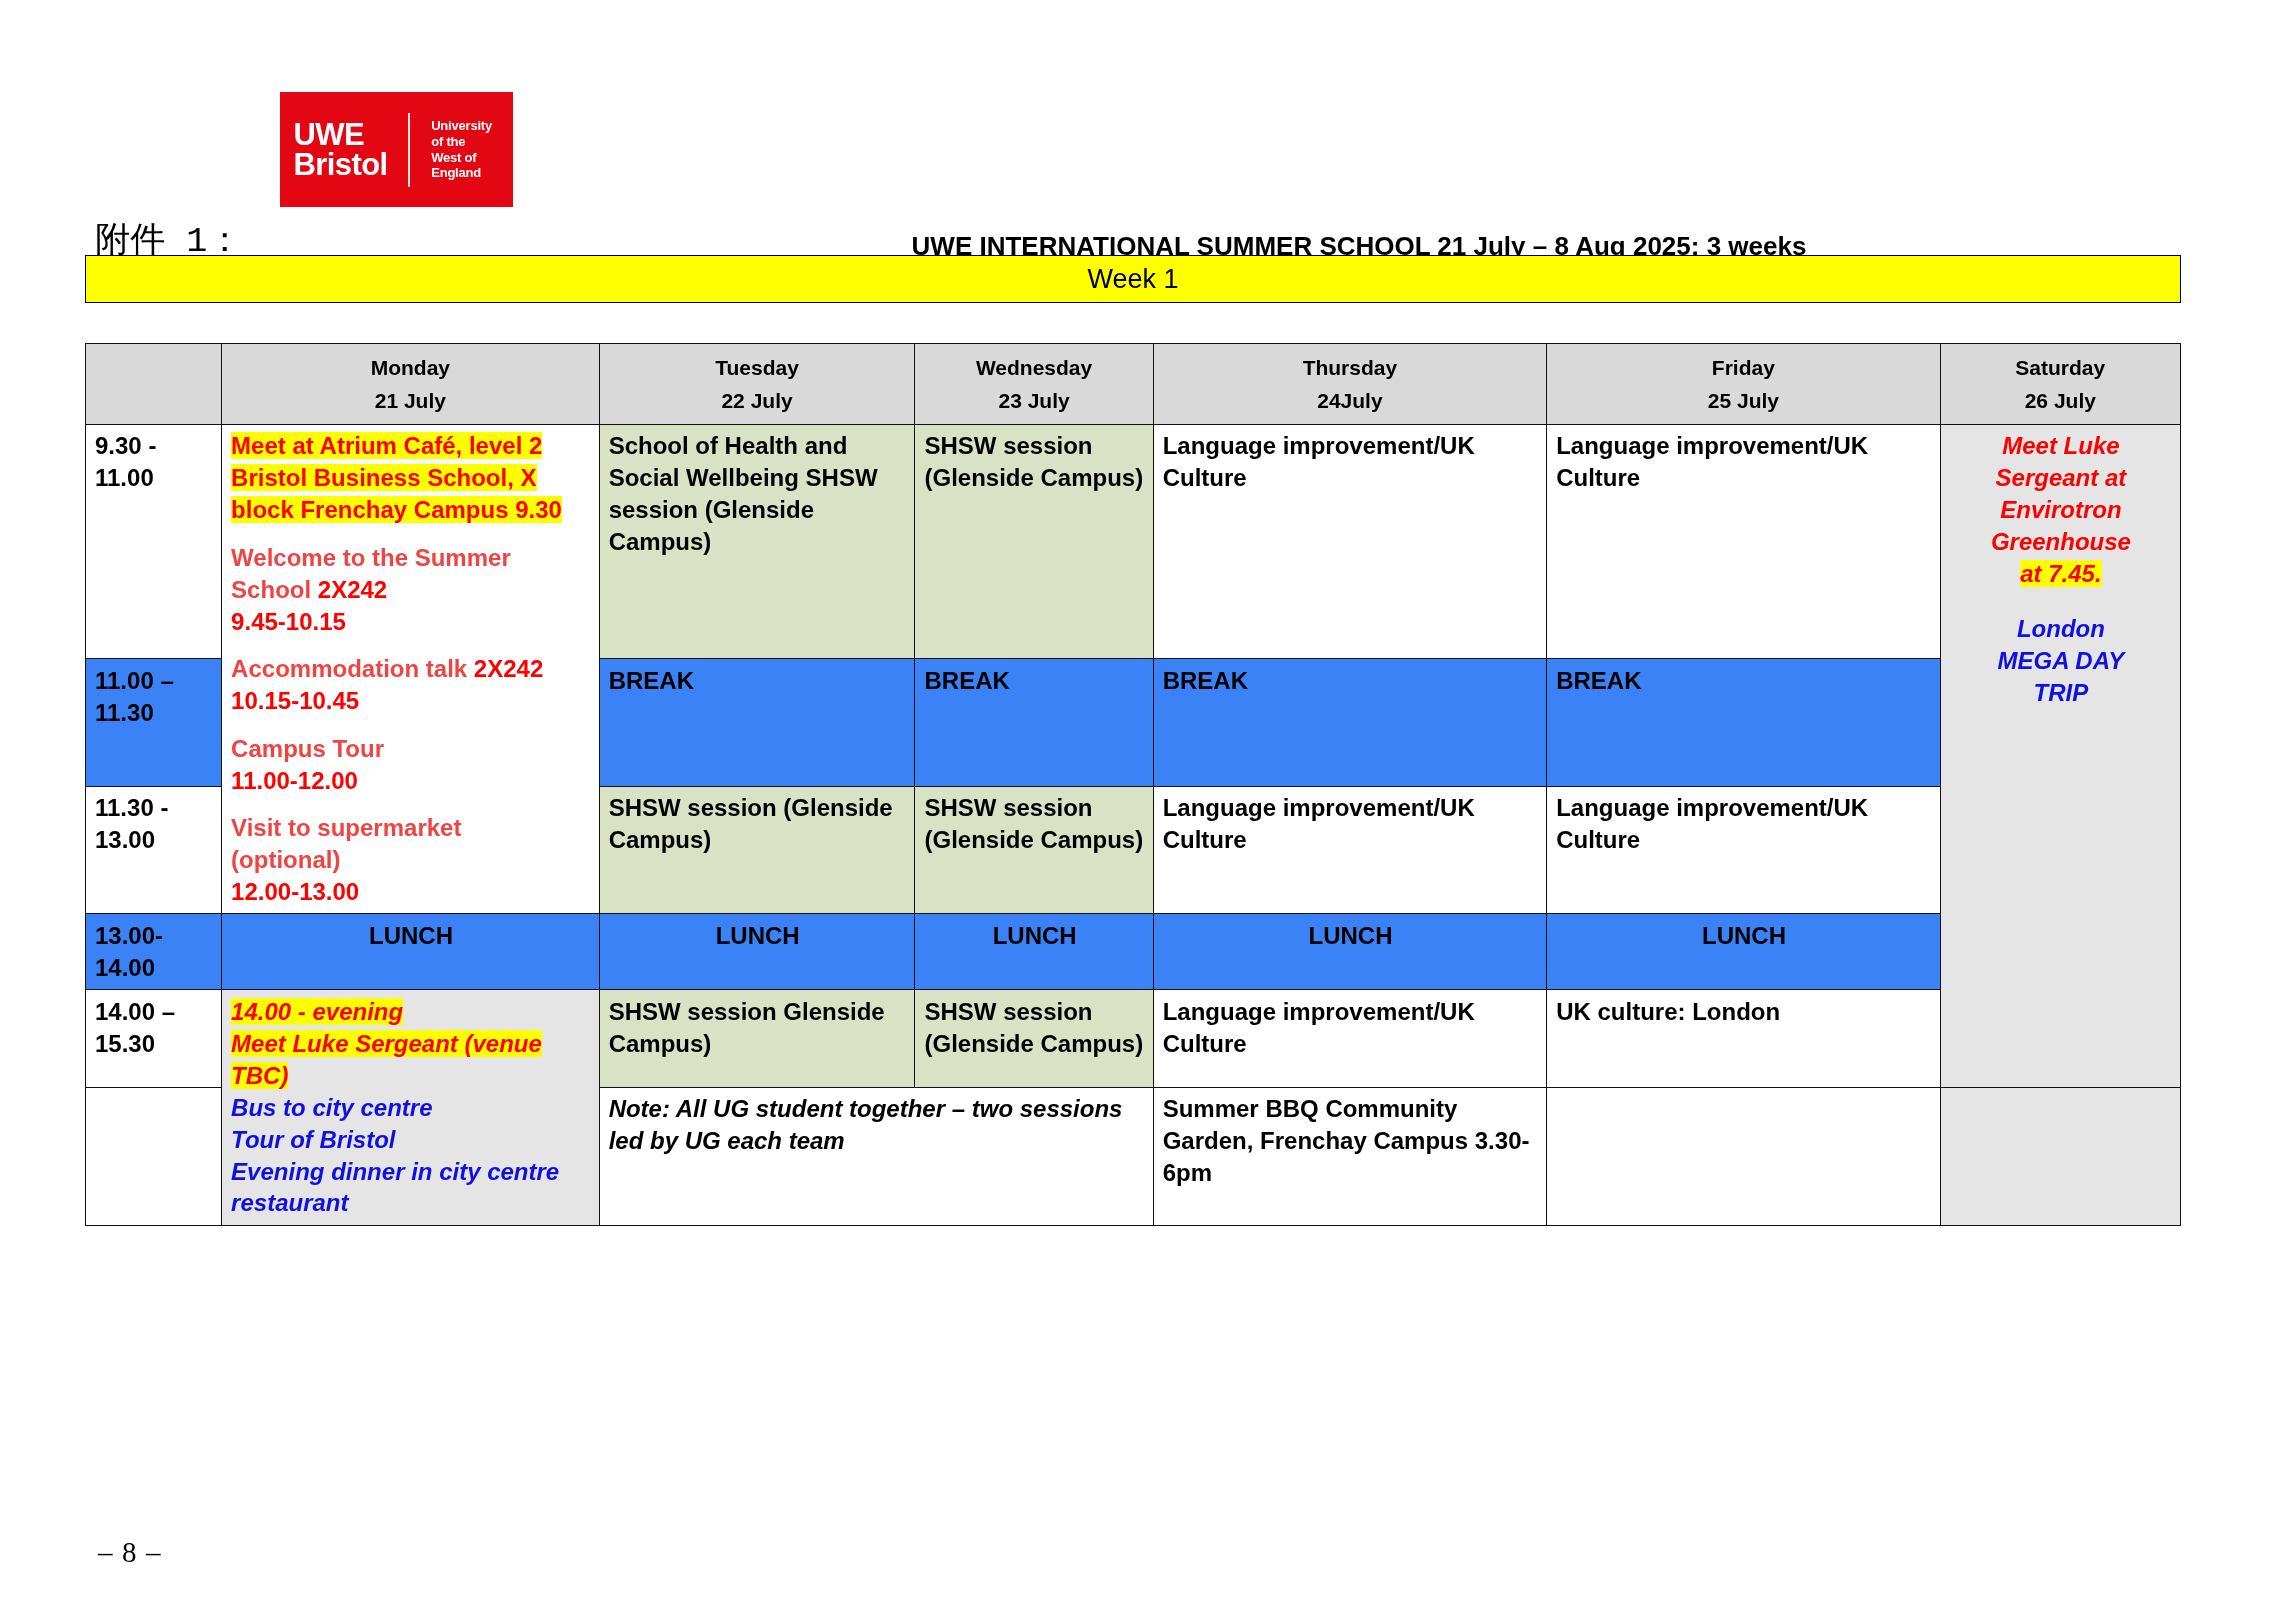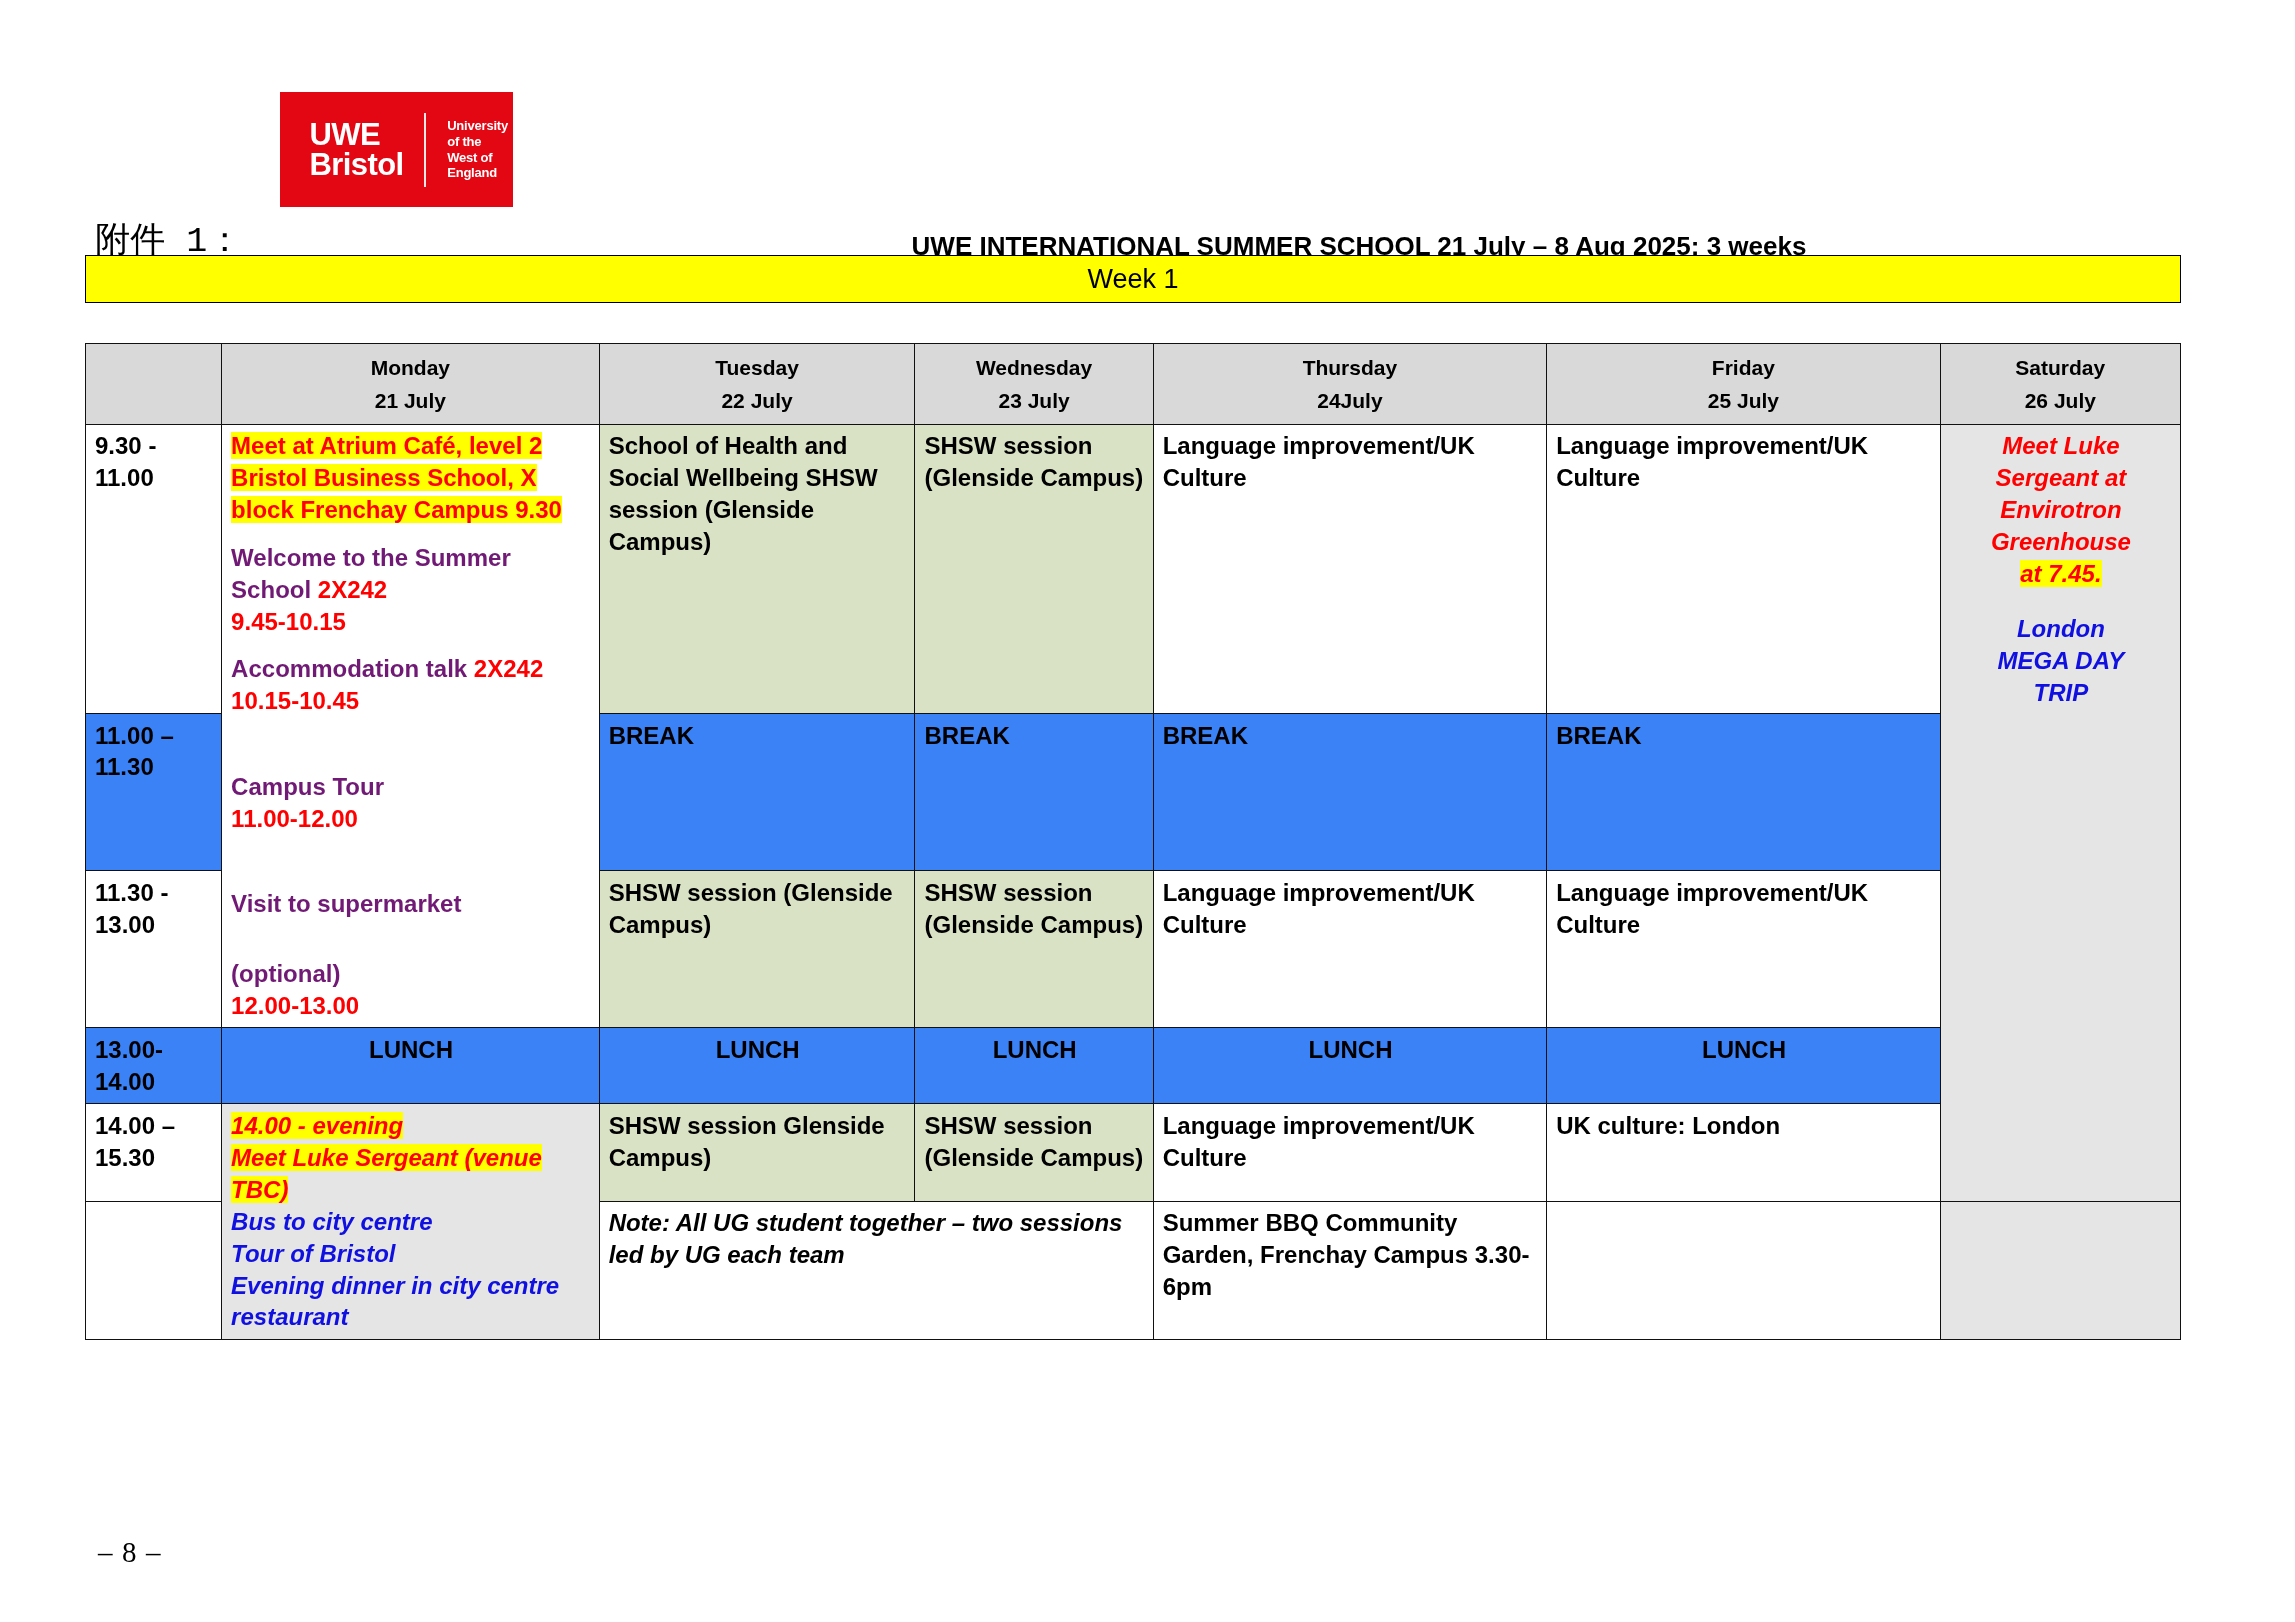--- a/index.html
+++ b/index.html
@@ -50,21 +50,20 @@
     background: #e30613;
     display: flex;
     align-items: center;
     padding-left: 13.5px;
     box-sizing: border-box;
   }
   .uwe-logo .lockup {
     display: flex;
     align-items: center;
     gap: 21px;
-    margin-left: 16px;
   }
   .uwe-logo .wordmark {
     color: #ffffff;
     font-family: "Liberation Sans", sans-serif;
     font-weight: 700;
     font-size: 31px;
     line-height: 0.95;
     letter-spacing: -0.6px;
   }
   .uwe-logo .rule {
@@ -160,21 +159,21 @@
 
   
   .bg-gray   { background: #3b82f6; }
   .bg-green  { background: #d9e2c4; }
   .bg-peach  { background: #e5e5e5; font-style: italic; }
   .bg-white  { background: #ffffff; }
 
   
   .t-red  { color: #ff0000; }
   .t-blue { color: #1010e0; }
-  .t-black{ color: #701a75; margin-top: 38px; }
+  .t-black{ color: #ef4444; }
 
   .hl { background: #ffff00; }
 
   .ctr { text-align: center; }
   .vmid { vertical-align: middle; }
 
   .sat-cell {
     text-align: center;
     font-size: 22.4px;
     line-height: 1.33;

